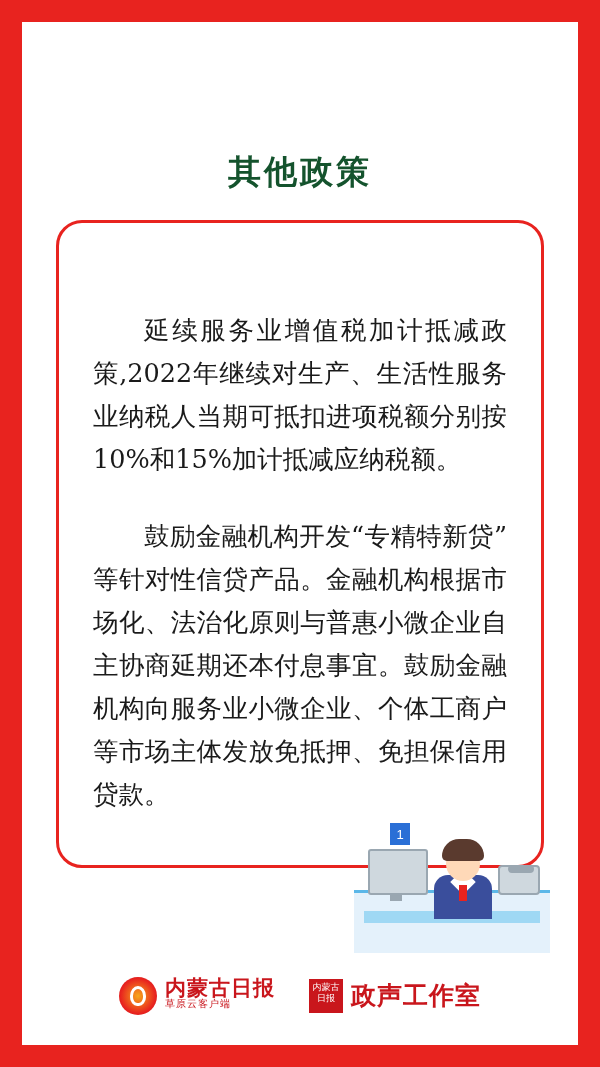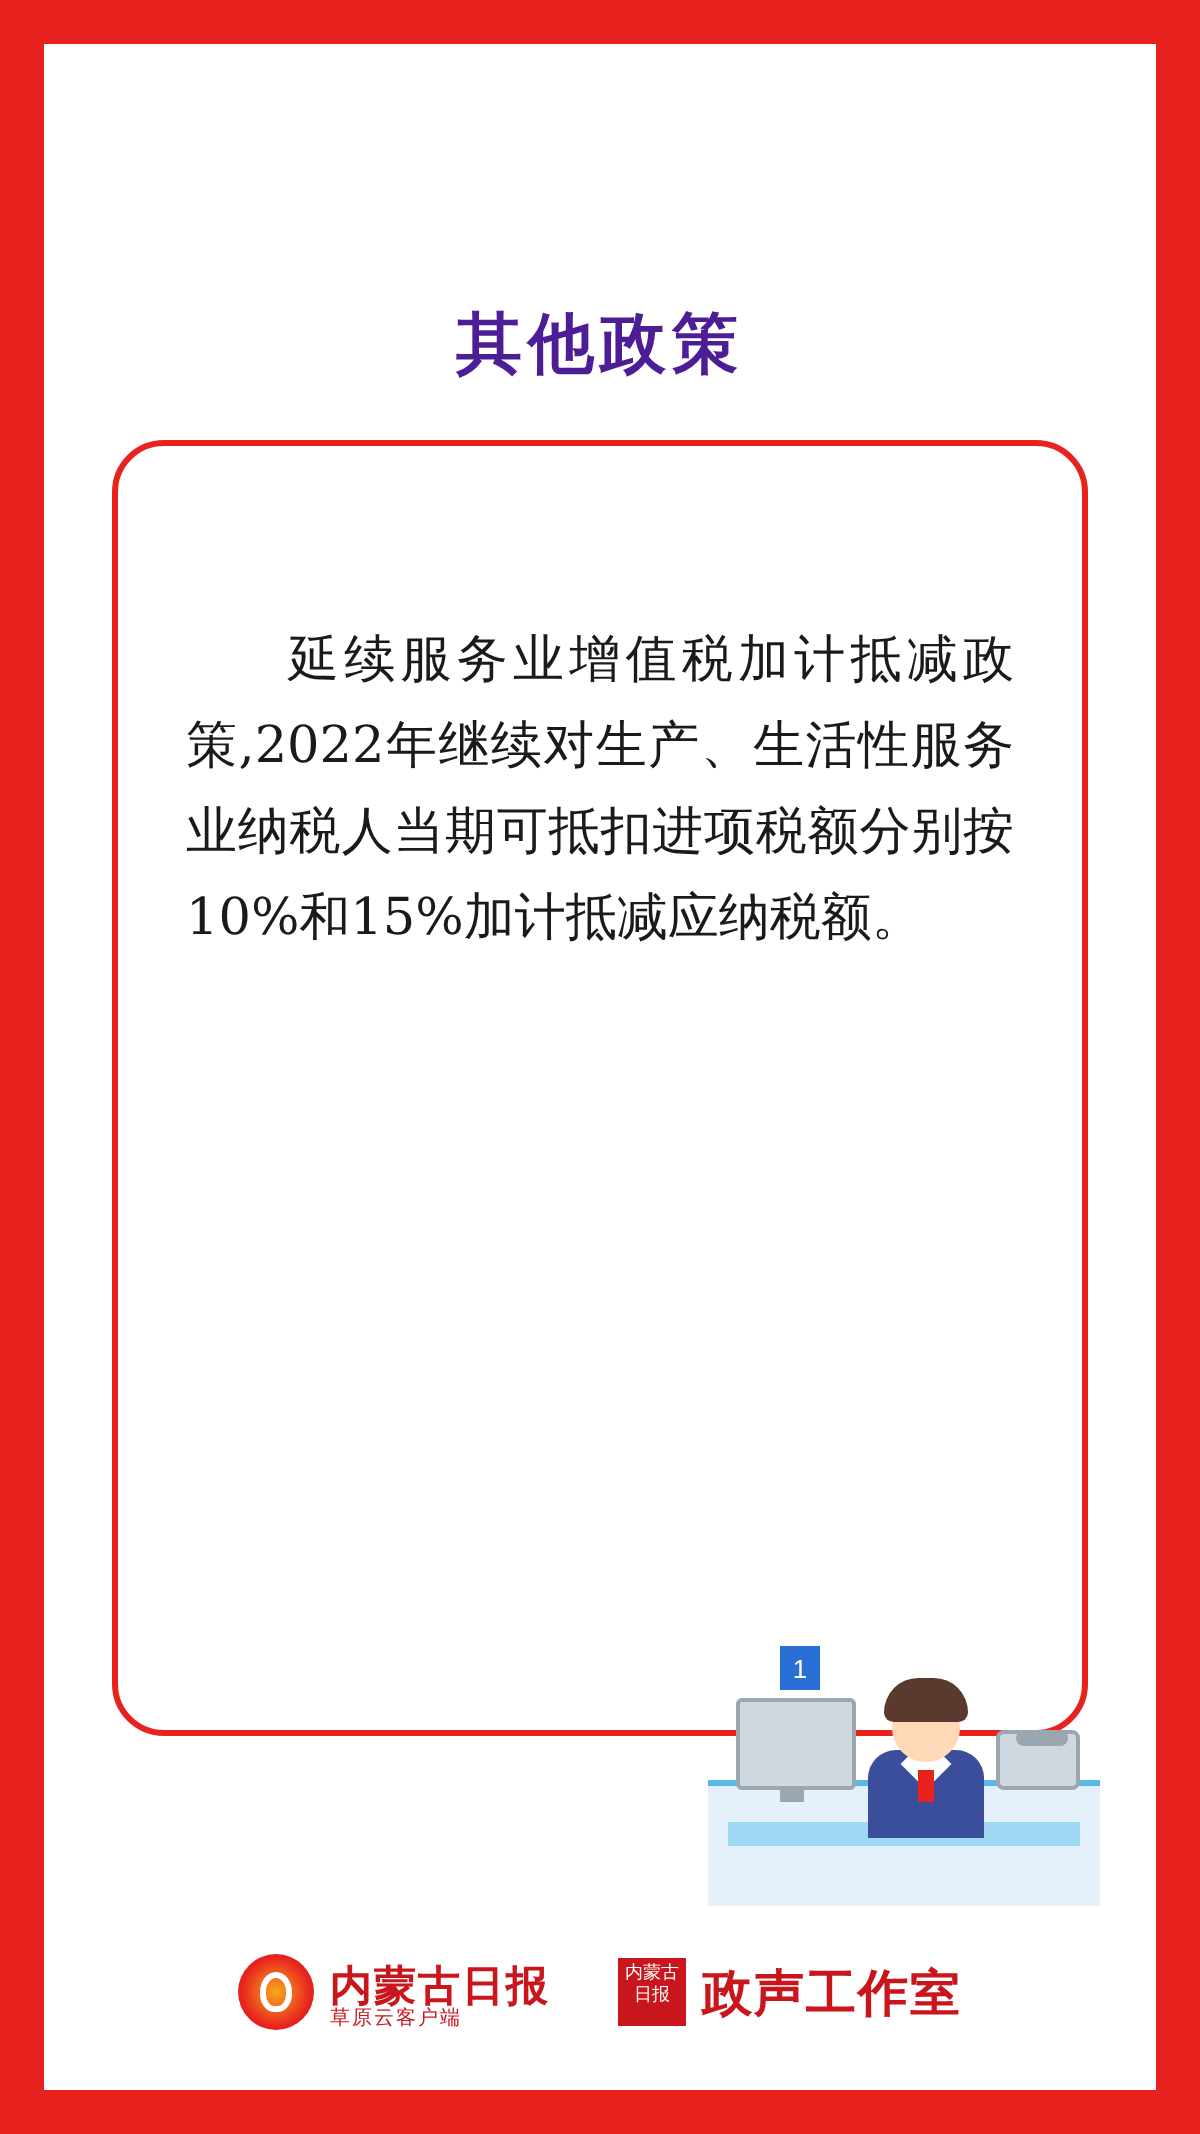--- a/index.html
+++ b/index.html
@@ -49,21 +49,21 @@
     letter-spacing: 2px;
     white-space: nowrap;
   }
   
   .subtitle {
     position: absolute;
     left: 0;
     right: 0;
     top: 128px;
     text-align: center;
-    color: #4c1d95;
+    color: #14532d;
     font-family: "DejaVu Serif", serif;
     font-weight: bold;
     font-size: 33px;
     letter-spacing: 3px;
   }
   
   .content-box {
     position: absolute;
     left: 34px;
     top: 198px;
@@ -211,21 +211,21 @@
     right: 0;
     bottom: 20px;
     height: 58px;
     display: flex;
     align-items: center;
     justify-content: center;
     gap: 34px;
   }
   .logo-group {
     display: flex;
-    align-items: flex-end;
+    align-items: flex-start;
     gap: 8px;
   }
   .logo-mark {
     width: 38px;
     height: 38px;
     border-radius: 50%;
     background: radial-gradient(circle at 50% 50%, #f7a81b 0%, #e8231f 65%, #c0171a 100%);
     position: relative;
   }
   .logo-mark::after {
@@ -282,20 +282,21 @@
 <body>
 
 <div class="poster">
   <div class="canvas">
 
 
     <div class="subtitle">其他政策</div>
 
     <div class="content-box">
       <p class="para">延续服务业增值税加计抵减政策,2022年继续对生产、生活性服务业纳税人当期可抵扣进项税额分别按10%和15%加计抵减应纳税额。</p>
+      <p class="para">鼓励金融机构开发“专精特新贷”等针对性信贷产品。金融机构根据市场化、法治化原则与普惠小微企业自主协商延期还本付息事宜。鼓励金融机构向服务业小微企业、个体工商户等市场主体发放免抵押、免担保信用贷款。</p>
     </div>
 
     <div class="illustration">
       <div class="ill-desk"></div>
       <div class="ill-desk-stripe"></div>
       <div class="ill-monitor"></div>
       <div class="ill-monitor-stand"></div>
       <div class="ill-person-body"></div>
       <div class="ill-person-collar"></div>
       <div class="ill-tie"></div>

